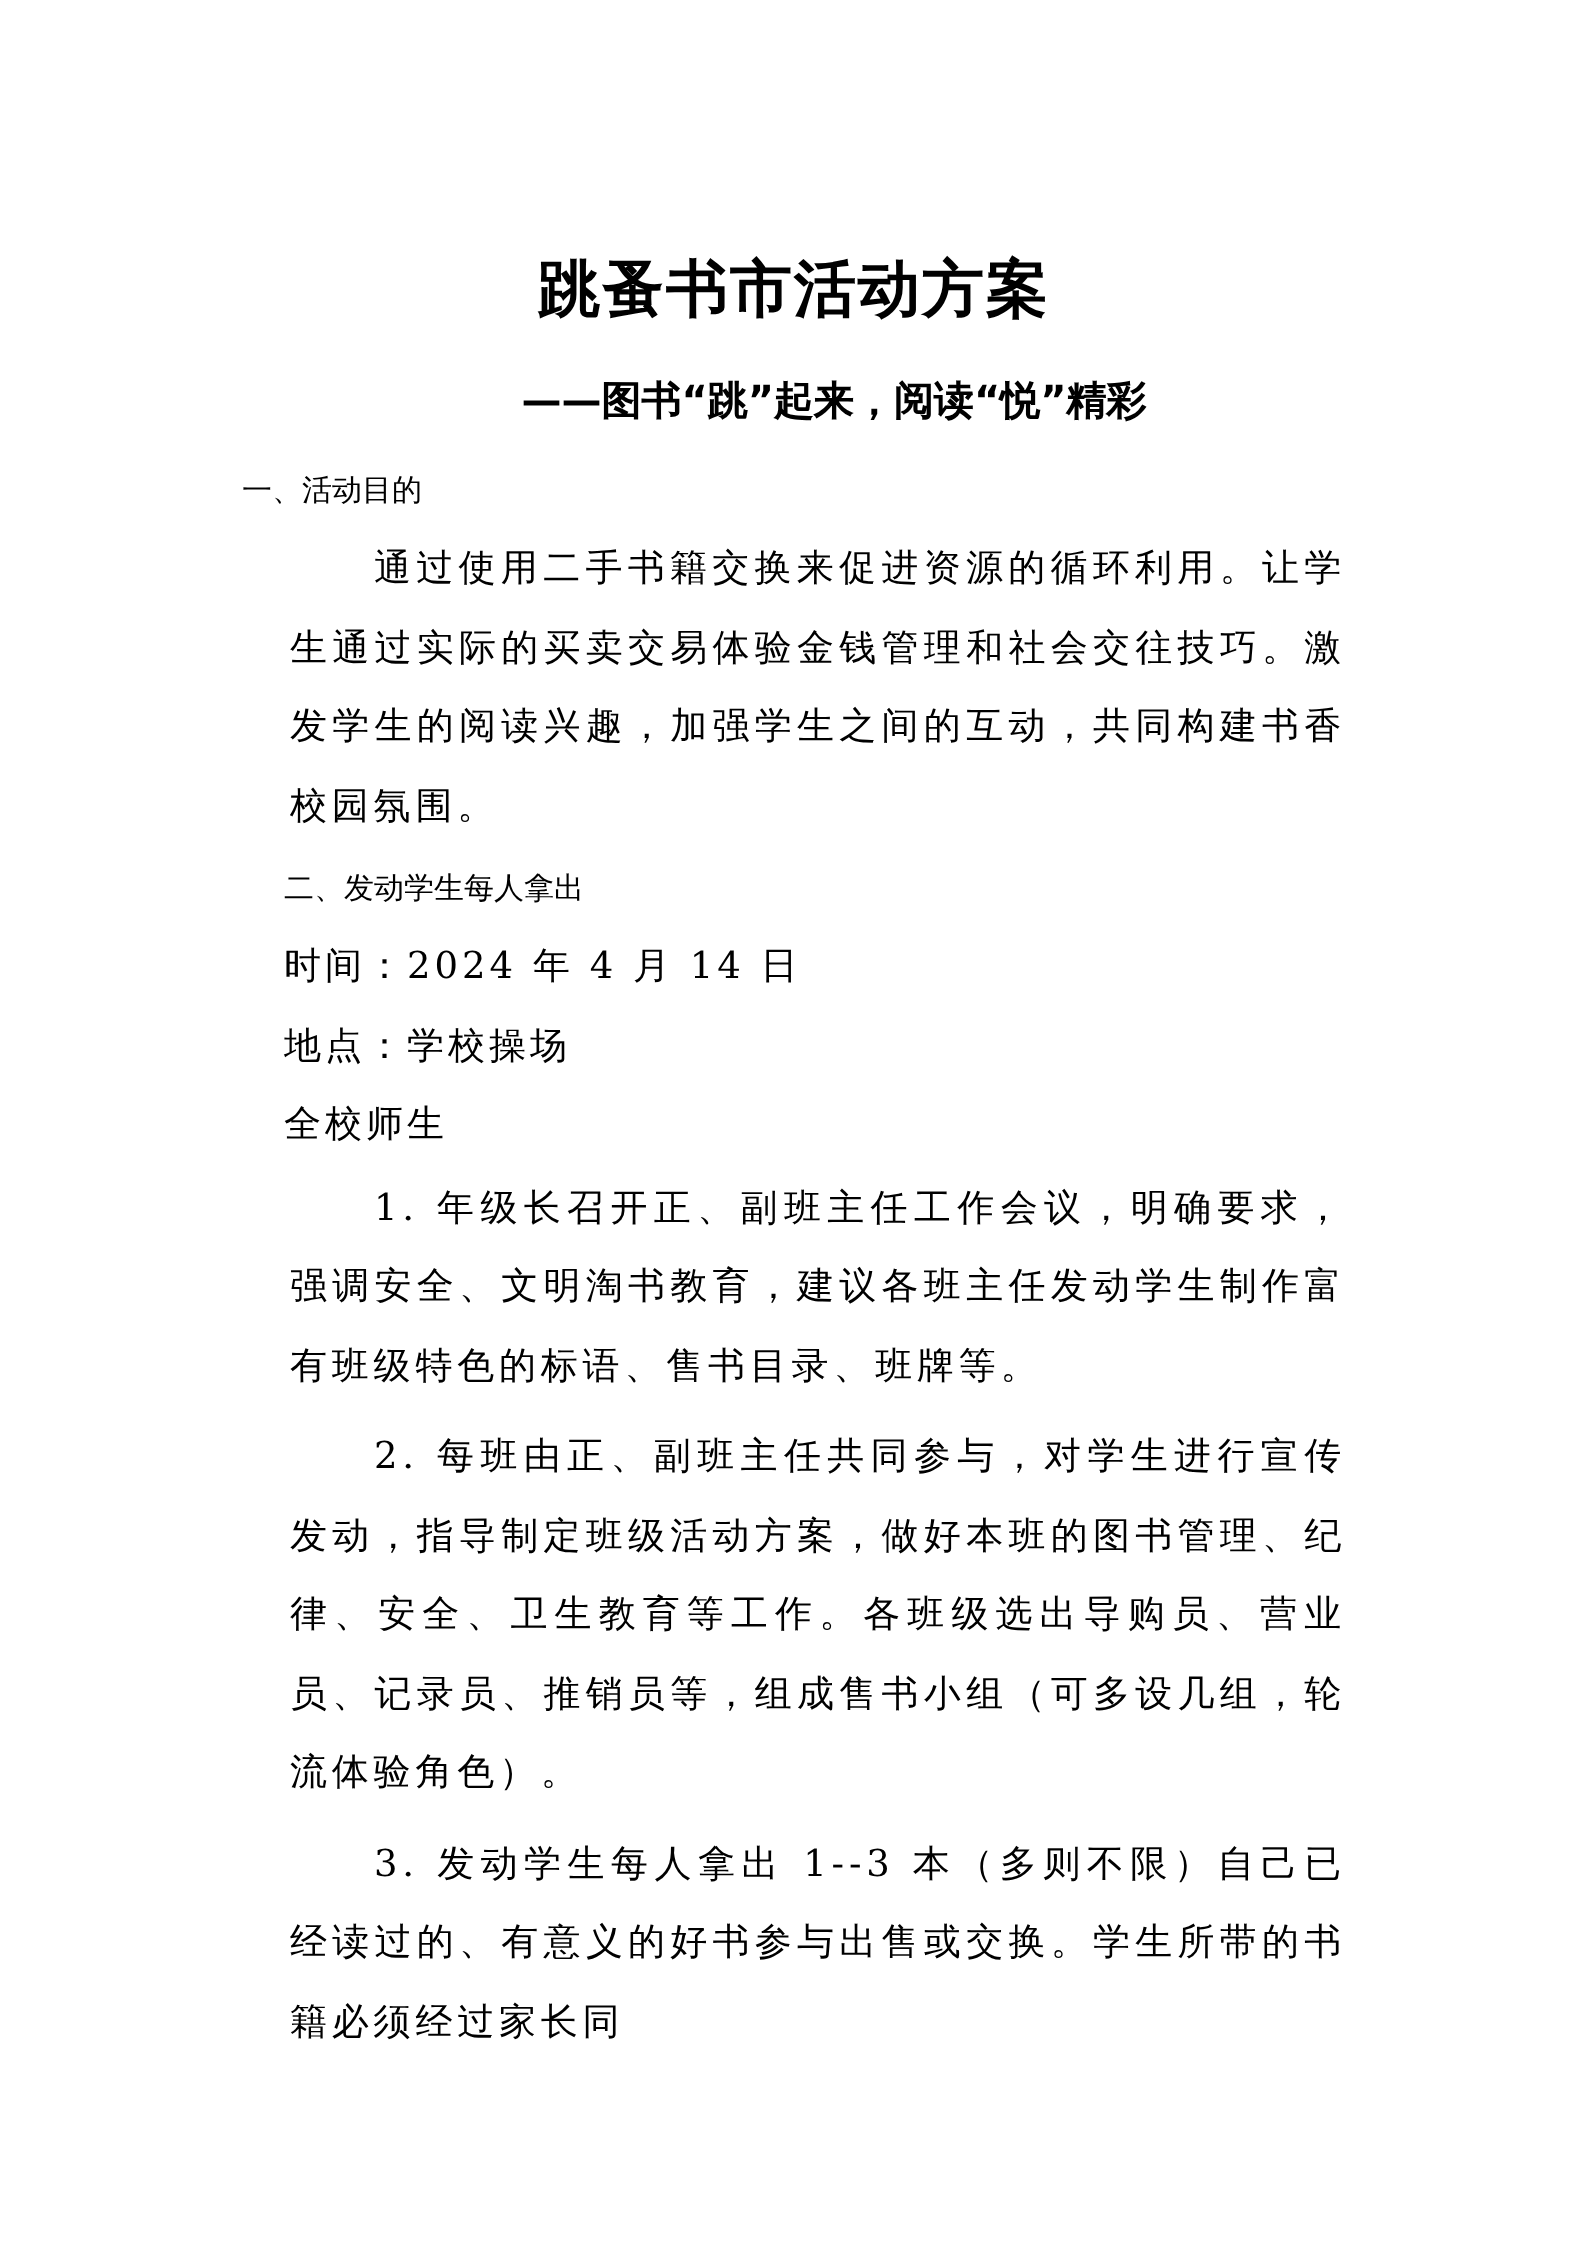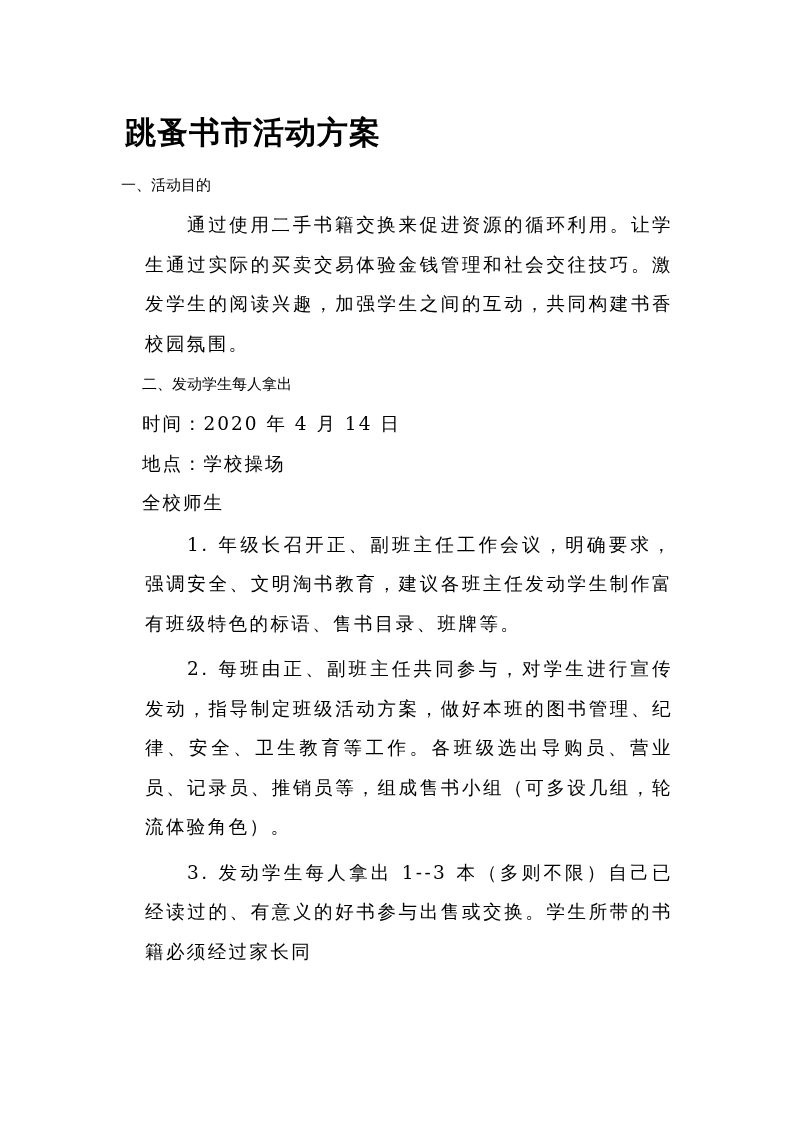--- a/index.html
+++ b/index.html
@@ -6,22 +6,22 @@
   body { width: 793px; height: 1122px; overflow: hidden; position: relative; }
   .page {
     position: absolute; left: 0; top: 0; width: 793px; height: 1122px;
     background: #ffffff; color: #000000;
     font-family: "DejaVu Serif", "Liberation Serif", serif;
   }
   .content {
     position: absolute; left: 121px; top: 105px; width: 552px;
   }
   .title {
-    text-align: left; font-family: "DejaVu Sans", "Liberation Sans", sans-serif;
-    font-weight: bold; font-size: 31px; line-height: 46px; margin: 4px;
+    text-align: center; font-family: "DejaVu Sans", "Liberation Sans", sans-serif;
+    font-weight: bold; font-size: 31px; line-height: 46px; margin: 17px;
     letter-spacing: 1px;
   }
   .subtitle {
     text-align: center; font-family: "DejaVu Sans", "Liberation Sans", sans-serif;
     font-weight: bold; font-size: 20px; line-height: 30px; margin: 9px 0 0 0;
     padding-left: 40px;
   }
   .h1 {
     font-family: "DejaVu Sans", "Liberation Sans", sans-serif;
     font-size: 15px; line-height: 40px; margin: 0; font-weight: normal;
@@ -35,26 +35,27 @@
   .p.indent { text-indent: 42px; margin-left: 24px; }
   .line { font-size: 18.5px; line-height: 39.5px; margin: 0; padding-left: 21px; letter-spacing: 2px; }
   .sub { font-family: "DejaVu Sans", "Liberation Sans", sans-serif; font-size: 18.5px; line-height: 40px; margin: 0; padding-left: 10px; }
 </style>
 </head>
 <body>
 
 <div class="page">
   <div class="content">
     <h1 class="title">跳蚤书市活动方案</h1>
+    <div class="subtitle">——图书“跳”起来，阅读“悦”精彩</div>
 
     <div class="h1" style="margin-top:10px;">一、活动目的</div>
     <p class="p indent">通过使用二手书籍交换来促进资源的循环利用。让学生通过实际的买卖交易体验金钱管理和社会交往技巧。激发学生的阅读兴趣，加强学生之间的互动，共同构建书香校园氛围。</p>
 
     <div class="h1 indent" style="margin-top:1px;">二、发动学生每人拿出</div>
-    <p class="line">时间：2020 年 4 月 14 日</p>
+    <p class="line">时间：2024 年 4 月 14 日</p>
     <p class="line">地点：学校操场</p>
 
     <p class="line">全校师生</p>
 
 
     <p class="p indent" style="margin-top:2px;">1. 年级长召开正、副班主任工作会议，明确要求，强调安全、文明淘书教育，建议各班主任发动学生制作富有班级特色的标语、售书目录、班牌等。</p>
     <p class="p indent" style="margin-top:6px;">2. 每班由正、副班主任共同参与，对学生进行宣传发动，指导制定班级活动方案，做好本班的图书管理、纪律、安全、卫生教育等工作。各班级选出导购员、营业员、记录员、推销员等，组成售书小组（可多设几组，轮流体验角色）。</p>
     <p class="p indent" style="margin-top:6px;">3. 发动学生每人拿出 1--3 本（多则不限）自己已经读过的、有意义的好书参与出售或交换。学生所带的书籍必须经过家长同</p>
   </div>
 </div>

